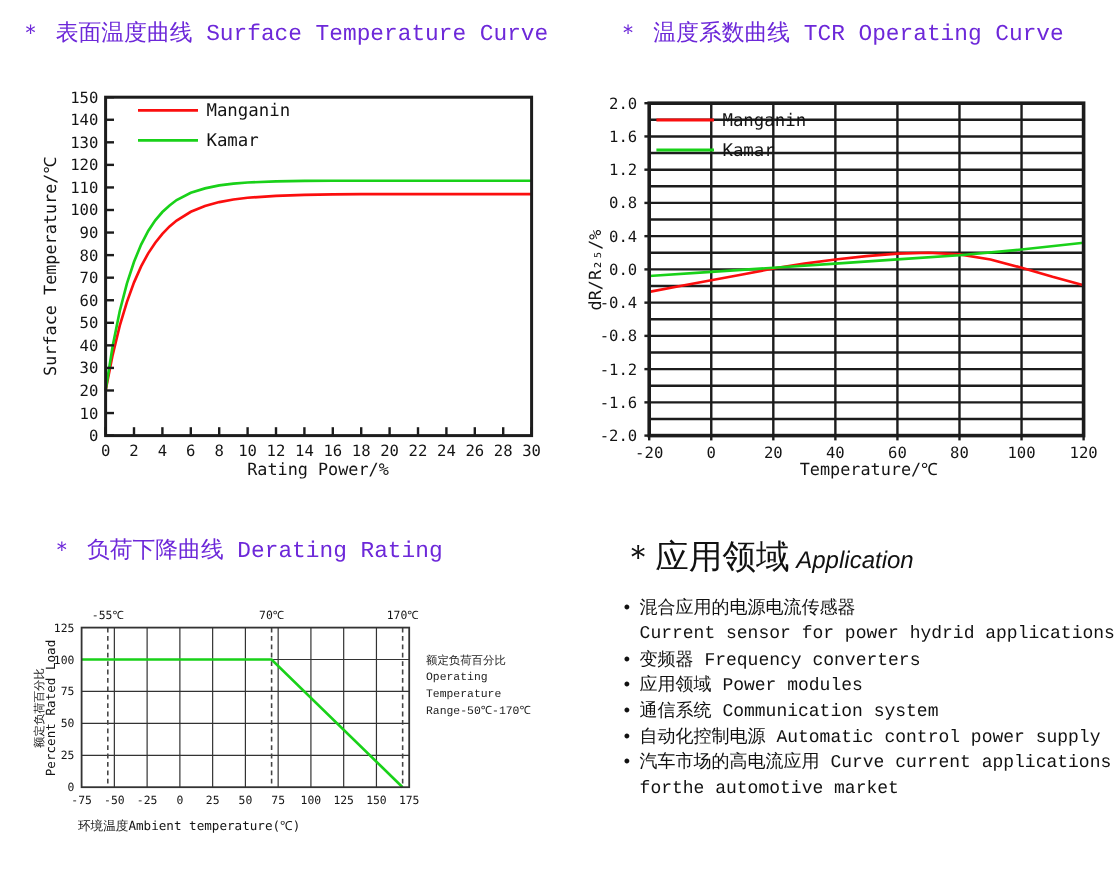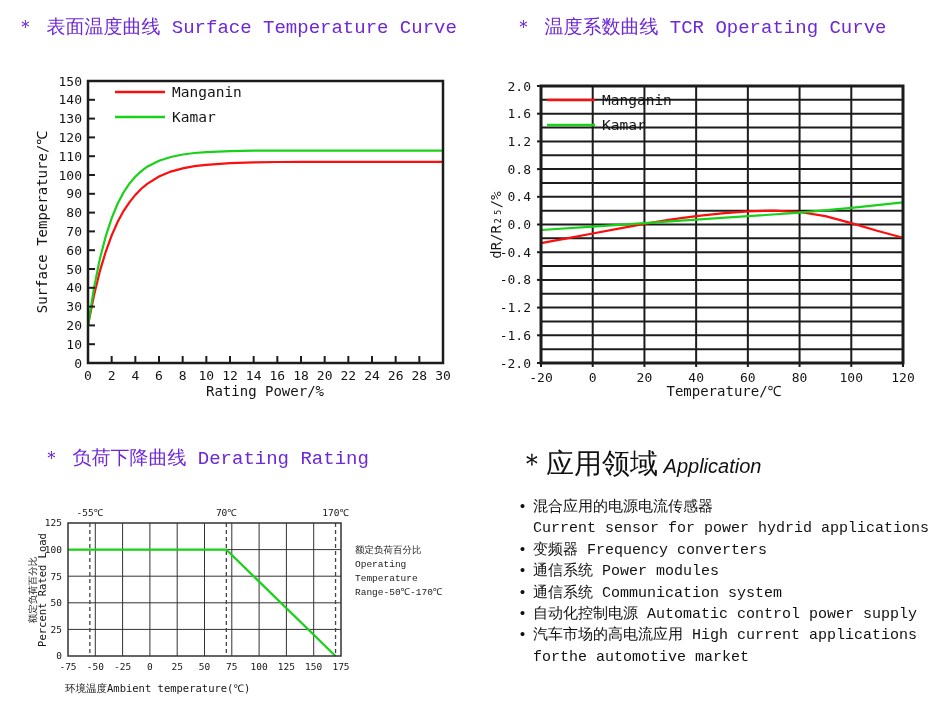--- a/index.html
+++ b/index.html
@@ -234,31 +234,31 @@
   <div class="app-item">
       <span class="bullet"></span>
       <span>Current sensor for power hydrid applications</span>
     </div>
   <div class="app-item">
       <span class="bullet">•</span>
       <span>变频器 Frequency converters</span>
     </div>
   <div class="app-item">
       <span class="bullet">•</span>
-      <span>通信系统 Power modules</span>
+      <span>应用领域 Power modules</span>
     </div>
   <div class="app-item">
       <span class="bullet">•</span>
       <span>通信系统 Communication system</span>
     </div>
   <div class="app-item">
       <span class="bullet">•</span>
       <span>自动化控制电源 Automatic control power supply</span>
     </div>
   <div class="app-item">
       <span class="bullet">•</span>
-      <span>汽车市场的高电流应用 High current applications</span>
+      <span>汽车市场的高电流应用 Curve current applications</span>
     </div>
   <div class="app-item">
       <span class="bullet"></span>
       <span>forthe automotive market</span>
     </div>
 </div>
 
 </body></html>

